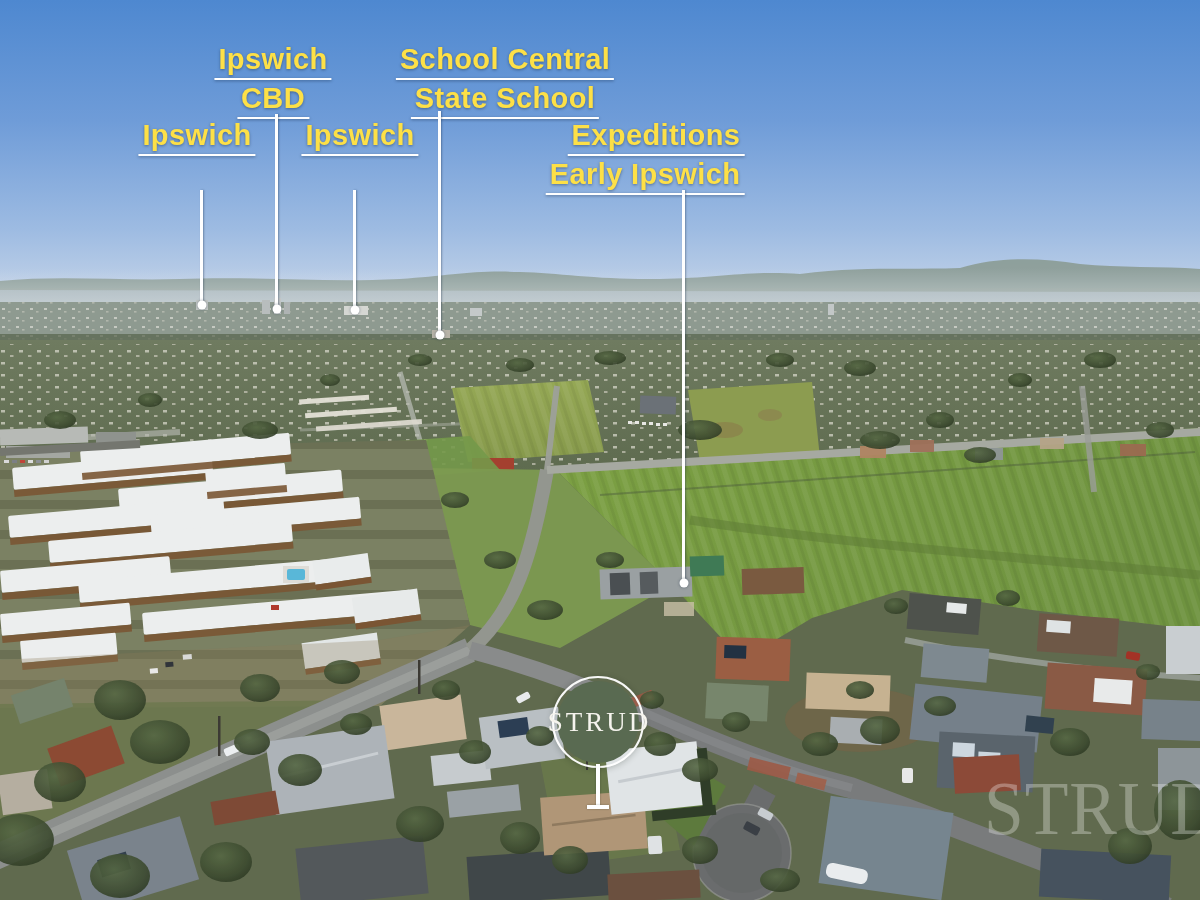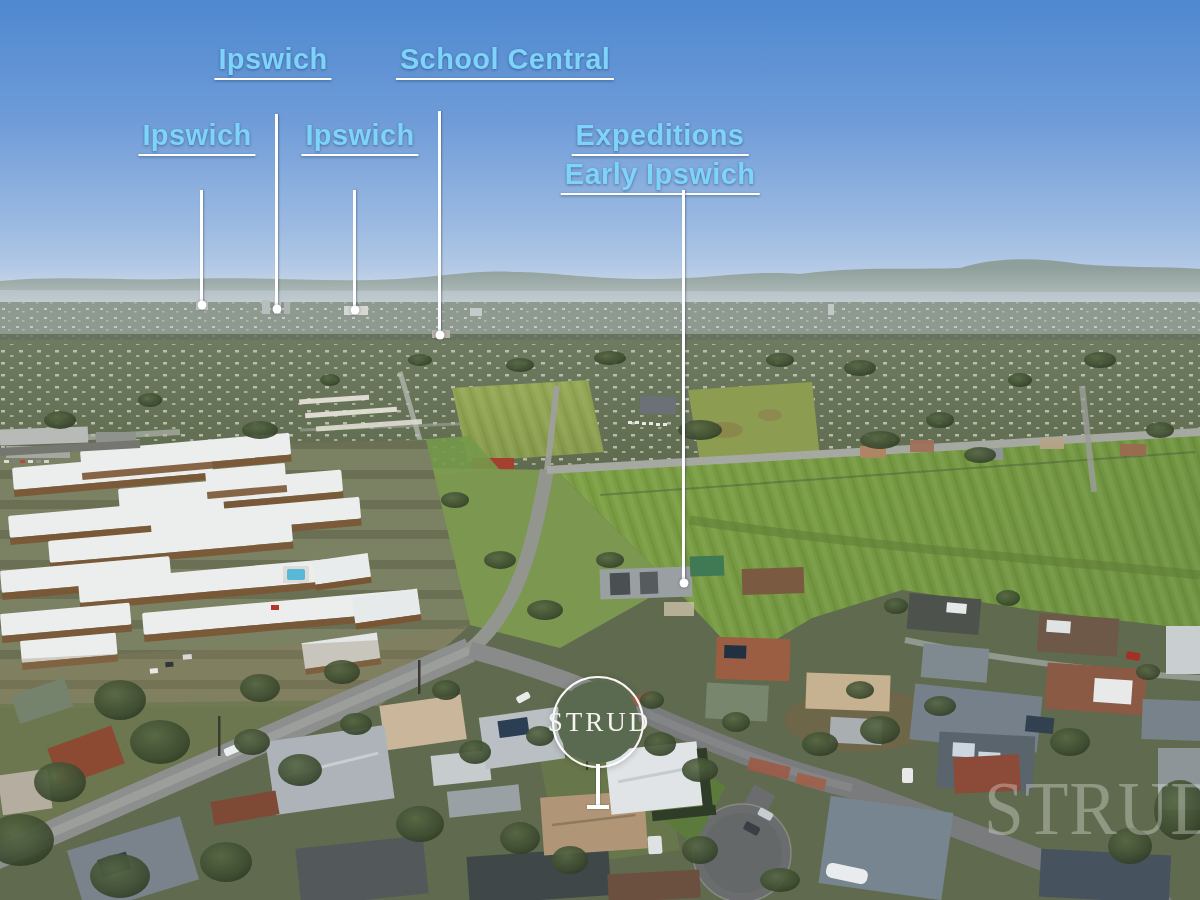--- a/index.html
+++ b/index.html
@@ -2,35 +2,35 @@
 <html><head>
 <meta charset="utf-8">
 <style>
   html,body{margin:0;padding:0;background:#222;}
   .scene{position:relative;width:1200px;height:900px;overflow:hidden;
          background:#5f684c;font-family:"Liberation Sans",sans-serif;}
   .scene svg.bg{position:absolute;left:0;top:0;width:1200px;height:900px;display:block;}
 
   
   .callout-text{position:absolute;transform:translateX(-50%);text-align:center;
-    color:#7dd3fc;font-size:29px;font-weight:600;letter-spacing:.4px;line-height:1.04;white-space:nowrap;}
+    color:#fde047;font-size:29px;font-weight:600;letter-spacing:.4px;line-height:1.04;white-space:nowrap;}
   .cline span{display:inline-block;border-bottom:2.5px solid #ffffff;
     padding:0 4px 4px;margin-top:3px;
     filter:drop-shadow(0 1px 1.5px rgba(15,35,60,.45));}
   .leader{position:absolute;width:3px;background:#ffffff;
     box-shadow:1px 0 2px rgba(15,35,60,.35);}
   .leader-dot{position:absolute;width:9px;height:9px;border-radius:50%;
     background:#ffffff;transform:translate(-50%,-50%);
     box-shadow:0 0 3px rgba(15,35,60,.45);}
 
   .co-cbd      .callout-text{left:273px;top:41px;}
   .co-school   .callout-text{left:505px;top:41px;}
   .co-hospital .callout-text{left:197px;top:117px;}
   .co-river    .callout-text{left:360px;top:117px;}
-  .co-exped    .callout-text{left:660px;top:117px;}
+  .co-exped    .callout-text{left:645px;top:117px;text-align:right;}
 
   .ld-cbd   {left:275px;top:114px;height:196px;}
   .ld-school{left:438px;top:111px;height:225px;}
   .ld-hosp  {left:200px;top:190px;height:116px;}
   .ld-river {left:353px;top:190px;height:121px;}
   .ld-exped {left:682px;top:190px;height:394px;}
 
   .dot-cbd   {left:277px;top:309px;}
   .dot-school{left:440px;top:335px;}
   .dot-hosp  {left:202px;top:305px;}
@@ -461,28 +461,30 @@
     </g>
 
     <rect x="218" y="716" width="2.5" height="40" fill="#3c3a34"></rect>
     <rect x="418" y="660" width="2.5" height="34" fill="#3c3a34"></rect>
     <rect x="586" y="742" width="2" height="28" fill="#3c3a34"></rect>
   </svg>
 
   <div class="co-cbd">
     <div class="callout-text">
       <div class="cline"><span>Ipswich</span></div>
+      <div class="cline"><span>CBD</span></div>
     </div>
     <div class="leader ld-cbd"></div>
     <div class="leader-dot dot-cbd"></div>
   </div>
 
   <div class="co-school">
     <div class="callout-text">
       <div class="cline"><span>School Central</span></div>
+      <div class="cline"><span>State School</span></div>
     </div>
     <div class="leader ld-school"></div>
     <div class="leader-dot dot-school"></div>
   </div>
 
   <div class="co-hospital">
     <div class="callout-text">
       <div class="cline"><span>Ipswich</span></div>
     </div>
     <div class="leader ld-hosp"></div>

